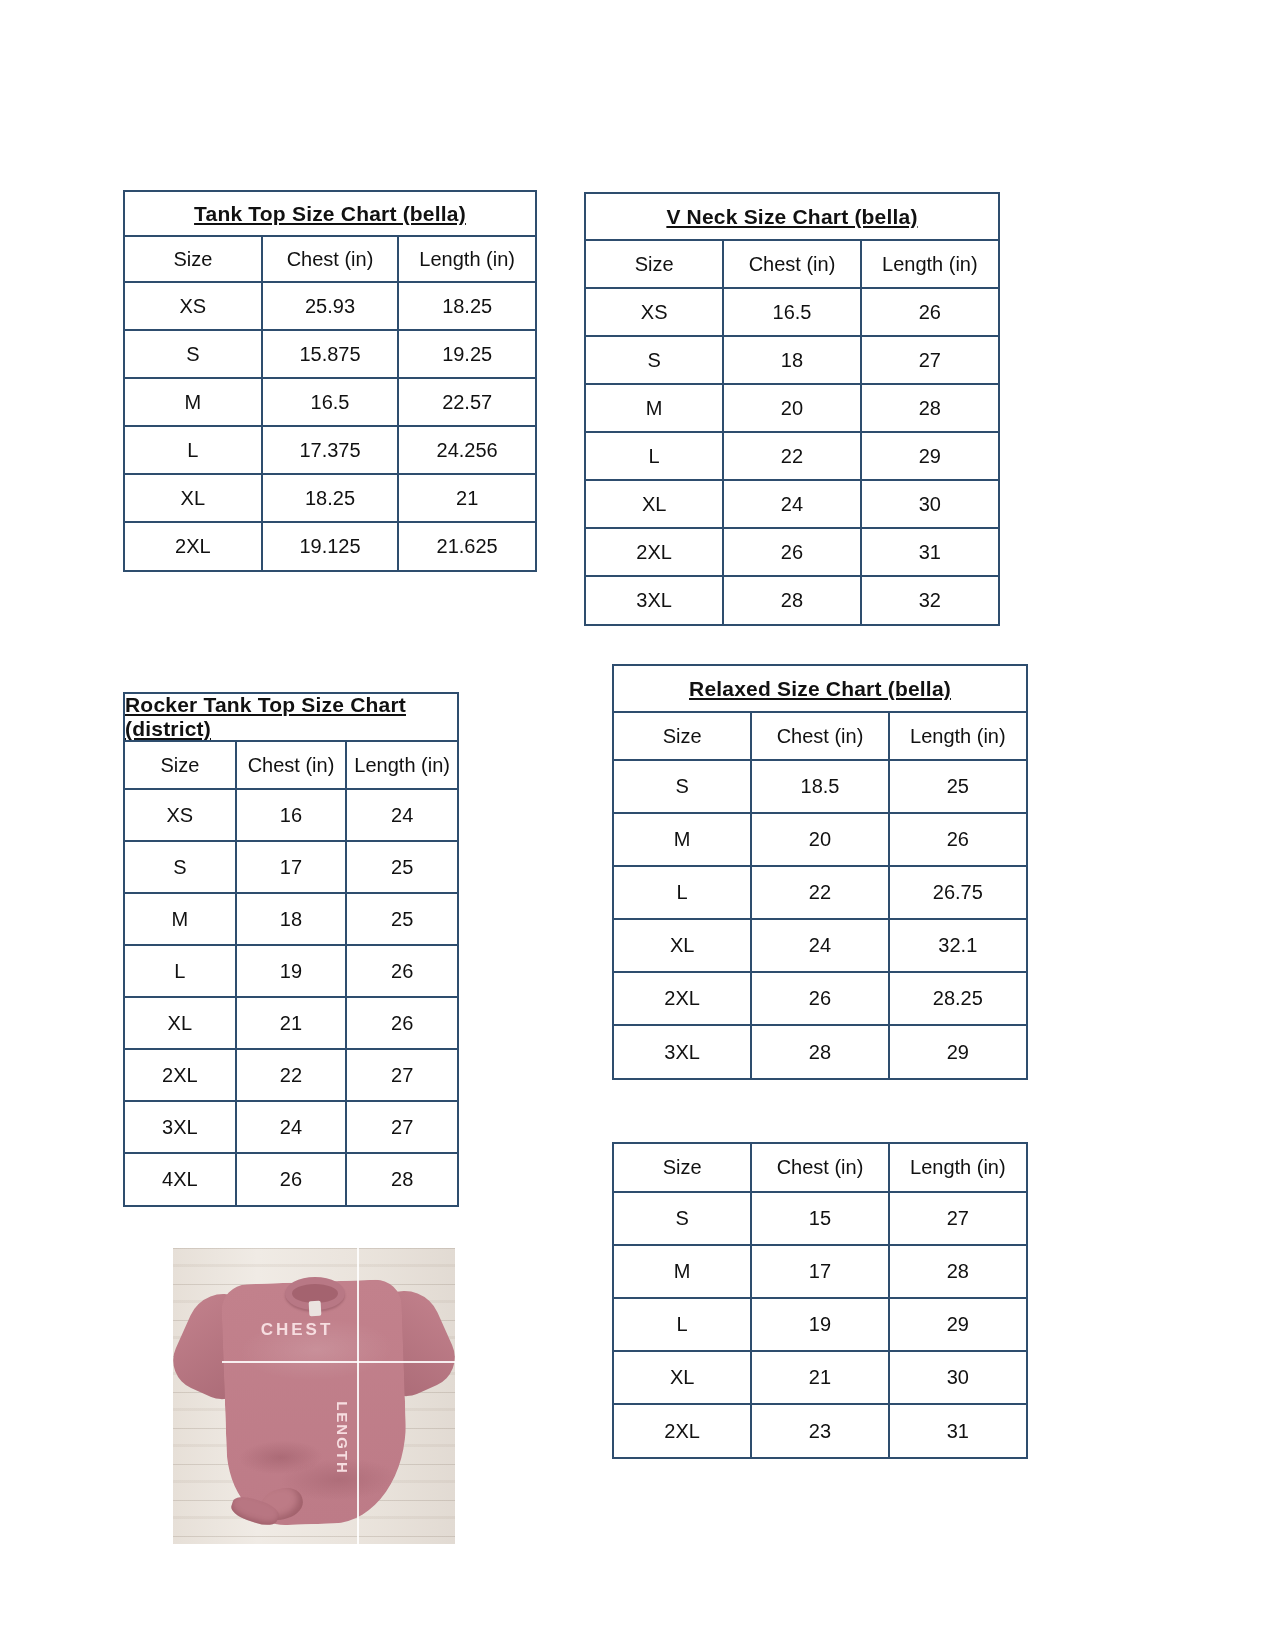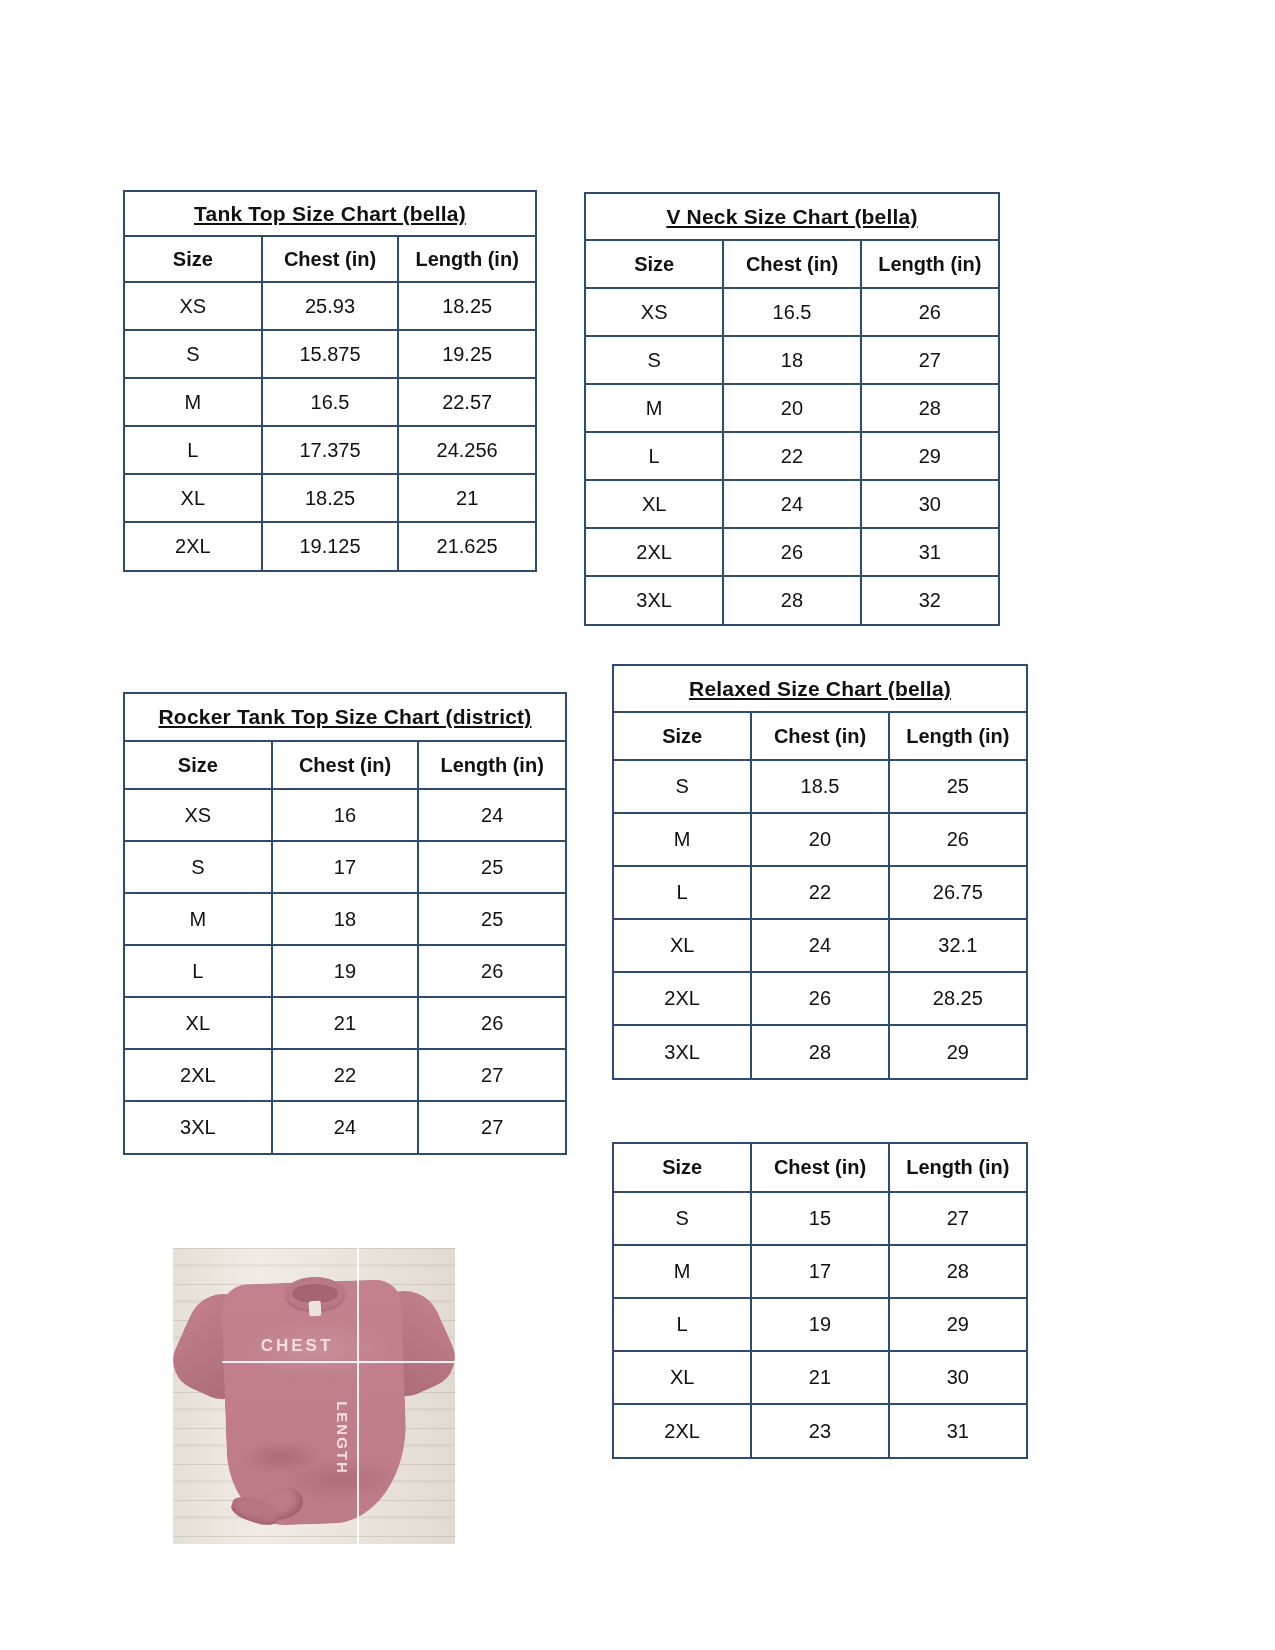--- a/index.html
+++ b/index.html
@@ -18,21 +18,21 @@
     border-bottom:2px solid var(--table_border,#2e4d6e);
     text-decoration:underline;
   }
   .chart-table table{
     width:100%;border-collapse:collapse;border:hidden;table-layout:fixed;
   }
   .chart-table th,.chart-table td{
     border:2px solid var(--table_border,#2e4d6e);
     text-align:center;vertical-align:middle;font-size:20px;padding:0;
   }
-  .chart-table th{height:var(--hh);font-weight:700;}
+  .chart-table th{height:var(--hh);font-weight:400;}
   .chart-table td{height:var(--rh);}
   
   .shirt-photo{
     position:absolute;left:173px;top:1248px;width:282px;height:296px;
     margin:0;overflow:hidden;
     background-color:var(--wood_bg,#f0ebe5);
     background-image:
       repeating-linear-gradient(180deg, rgba(118,102,86,.20) 0 1px, rgba(0,0,0,0) 1px 36px),
       repeating-linear-gradient(180deg, rgba(0,0,0,0) 0 16px, rgba(150,132,115,.10) 16px 19px, rgba(0,0,0,0) 19px 36px),
       linear-gradient(90deg, rgba(172,152,132,.14), rgba(255,255,255,0) 30%, rgba(172,152,132,.10) 72%, rgba(150,132,115,.16));
@@ -66,21 +66,21 @@
   }
   .knot-tail{
     left:58px;top:252px;width:48px;height:22px;border-radius:40%;
     transform:rotate(18deg);background:#b87682;
     box-shadow:inset 0 -3px 5px rgba(120,60,70,.35);
   }
   .measure-line{position:absolute;background:var(--measure_line,#fff);opacity:.88;}
   .measure-line.h{left:49px;top:113px;width:233px;height:2px;}
   .measure-line.v{left:184px;top:0;width:2px;height:296px;}
   .chest-label{
-    position:absolute;left:64px;top:88px;width:120px;text-align:center;
+    position:absolute;left:64px;top:72px;width:120px;text-align:center;
     font-size:17px;font-weight:600;letter-spacing:3px;color:var(--measure_label,#f6dde0);
   }
   .length-label{
     position:absolute;left:128px;top:180px;width:80px;height:20px;text-align:center;
     transform:rotate(90deg);transform-origin:center;
     font-size:15px;font-weight:600;letter-spacing:2px;color:var(--measure_label,#f6dde0);
   }
 </style>
 </head>
 <body>
@@ -173,21 +173,21 @@
         </tr>
         <tr>
           <td>3XL</td>
           <td>28</td>
           <td>32</td>
         </tr>
       </tbody>
     </table>
   </section>
 
-<section class="chart-table" style="left:123px;top:692px;width:444px;--th:48px;--hh:47px;--rh:52px;">
+<section class="chart-table" style="left:123px;top:692px;width:336px;--th:48px;--hh:47px;--rh:52px;">
     <div class="tbl-title">Rocker Tank Top Size Chart (district)</div>
     <table>
       <thead>
         <tr>
           <th>Size</th>
           <th>Chest (in)</th>
           <th>Length (in)</th>
         </tr>
       </thead>
       <tbody>
@@ -218,20 +218,25 @@
         </tr>
         <tr>
           <td>2XL</td>
           <td>22</td>
           <td>27</td>
         </tr>
         <tr>
           <td>3XL</td>
           <td>24</td>
           <td>27</td>
+        </tr>
+        <tr>
+          <td>4XL</td>
+          <td>26</td>
+          <td>28</td>
         </tr>
       </tbody>
     </table>
   </section>
 
 <section class="chart-table" style="left:612px;top:664px;width:416px;--th:47px;--hh:47px;--rh:53px;">
     <div class="tbl-title">Relaxed Size Chart (bella)</div>
     <table>
       <thead>
         <tr>

